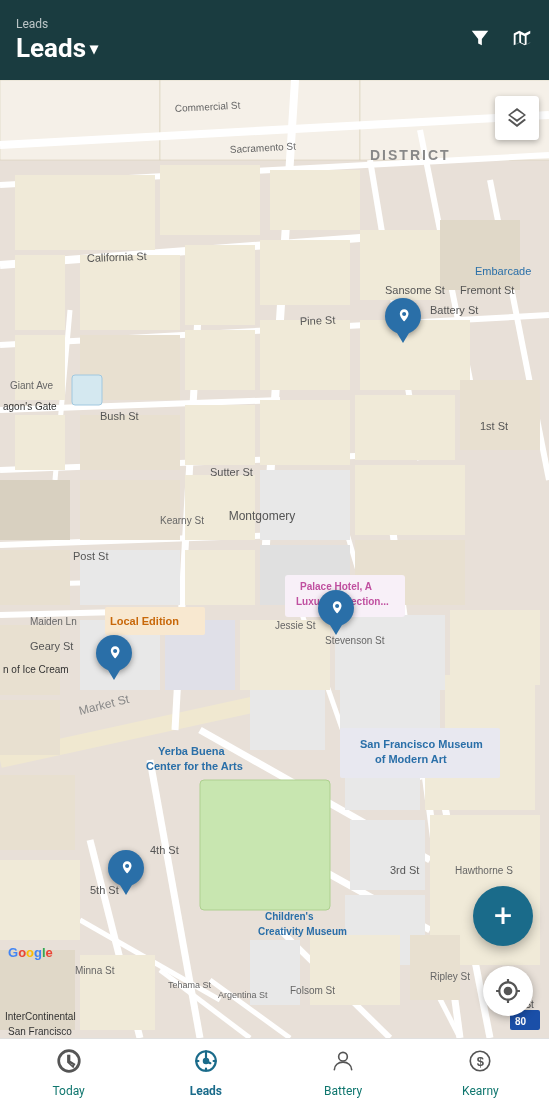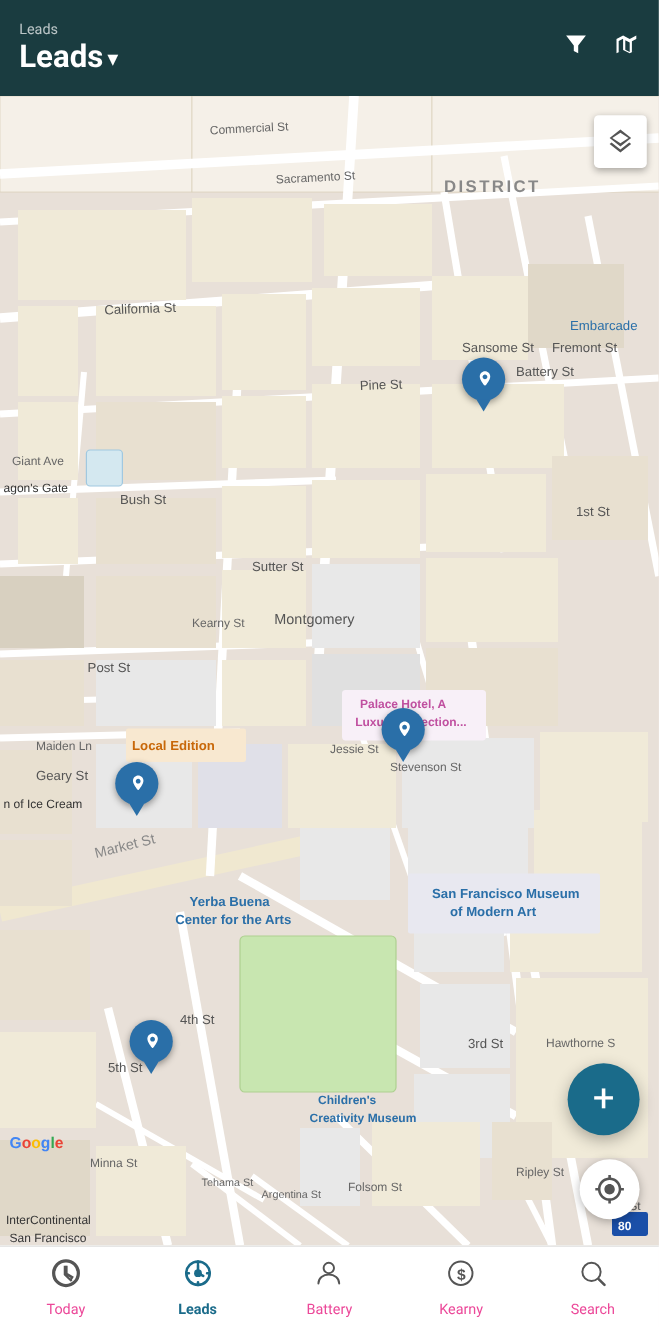--- a/index.html
+++ b/index.html
@@ -132,21 +132,21 @@
       display: flex;
       flex-direction: column;
       align-items: center;
       justify-content: center;
       flex: 1;
       height: 100%;
       cursor: pointer;
       gap: 4px;
     }
     .nav-icon { font-size: 24px; }
-    .nav-label { font-size: 12px; color: #ec4899; }
+    .nav-label { font-size: 12px; color: #0f766e; }
     .nav-item.active .nav-label { color: #1a6b8a; }
     .nav-item.active .nav-icon { color: #1a6b8a; }
 
     
     .map-pin {
       position: absolute;
       display: flex;
       flex-direction: column;
       align-items: center;
       cursor: pointer;
@@ -508,22 +508,13 @@
   <div class="nav-item">
     <span class="nav-icon">
       <svg width="26" height="26" viewBox="0 0 24 24" fill="#555">
         <circle cx="12" cy="12" r="9" stroke="#555" stroke-width="1.5" fill="none"></circle>
         <text x="9" y="17" font-size="12" fill="#555" font-family="Arial" font-weight="bold">$</text>
       </svg>
     </span>
     <span class="nav-label">Kearny</span>
   </div>
 
-  <div class="nav-item">
-    <span class="nav-icon">
-      <svg width="26" height="26" viewBox="0 0 24 24" fill="#555">
-        <circle cx="11" cy="11" r="7" stroke="#555" stroke-width="1.5" fill="none"></circle>
-        <line x1="16.5" y1="16.5" x2="21" y2="21" stroke="#555" stroke-width="2" stroke-linecap="round"></line>
-      </svg>
-    </span>
-    <span class="nav-label">Search</span>
-  </div>
 </div>
 
 </body></html>

